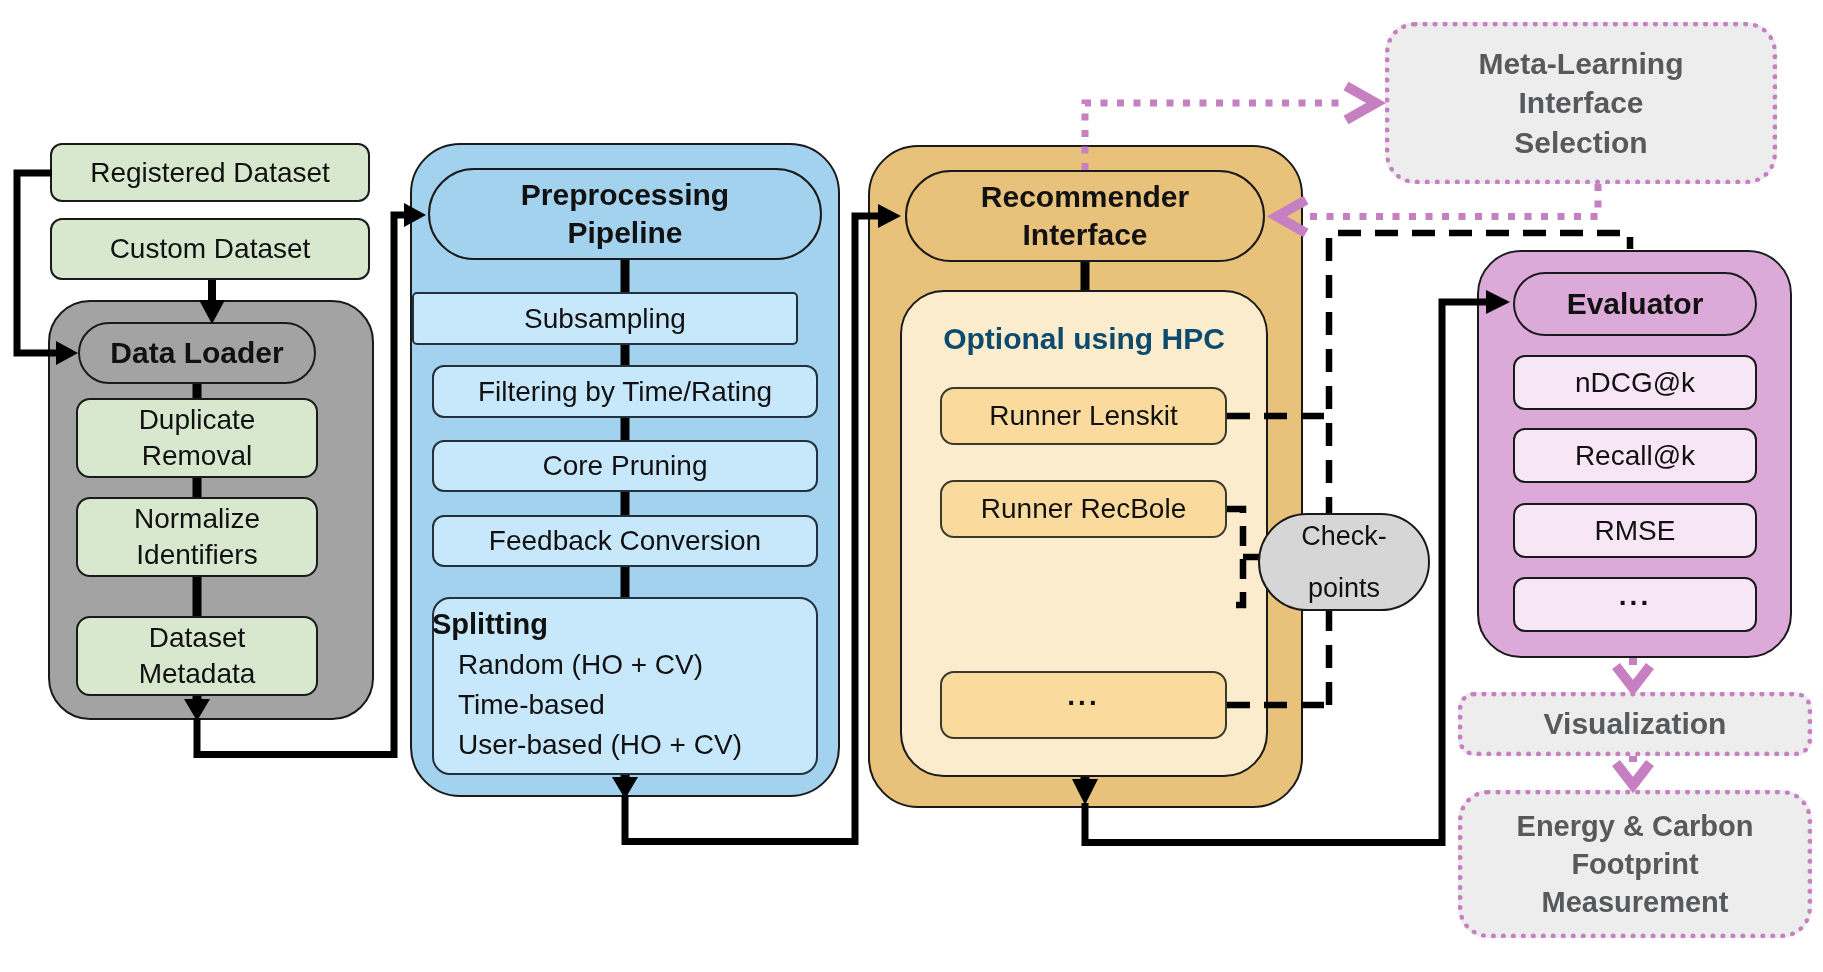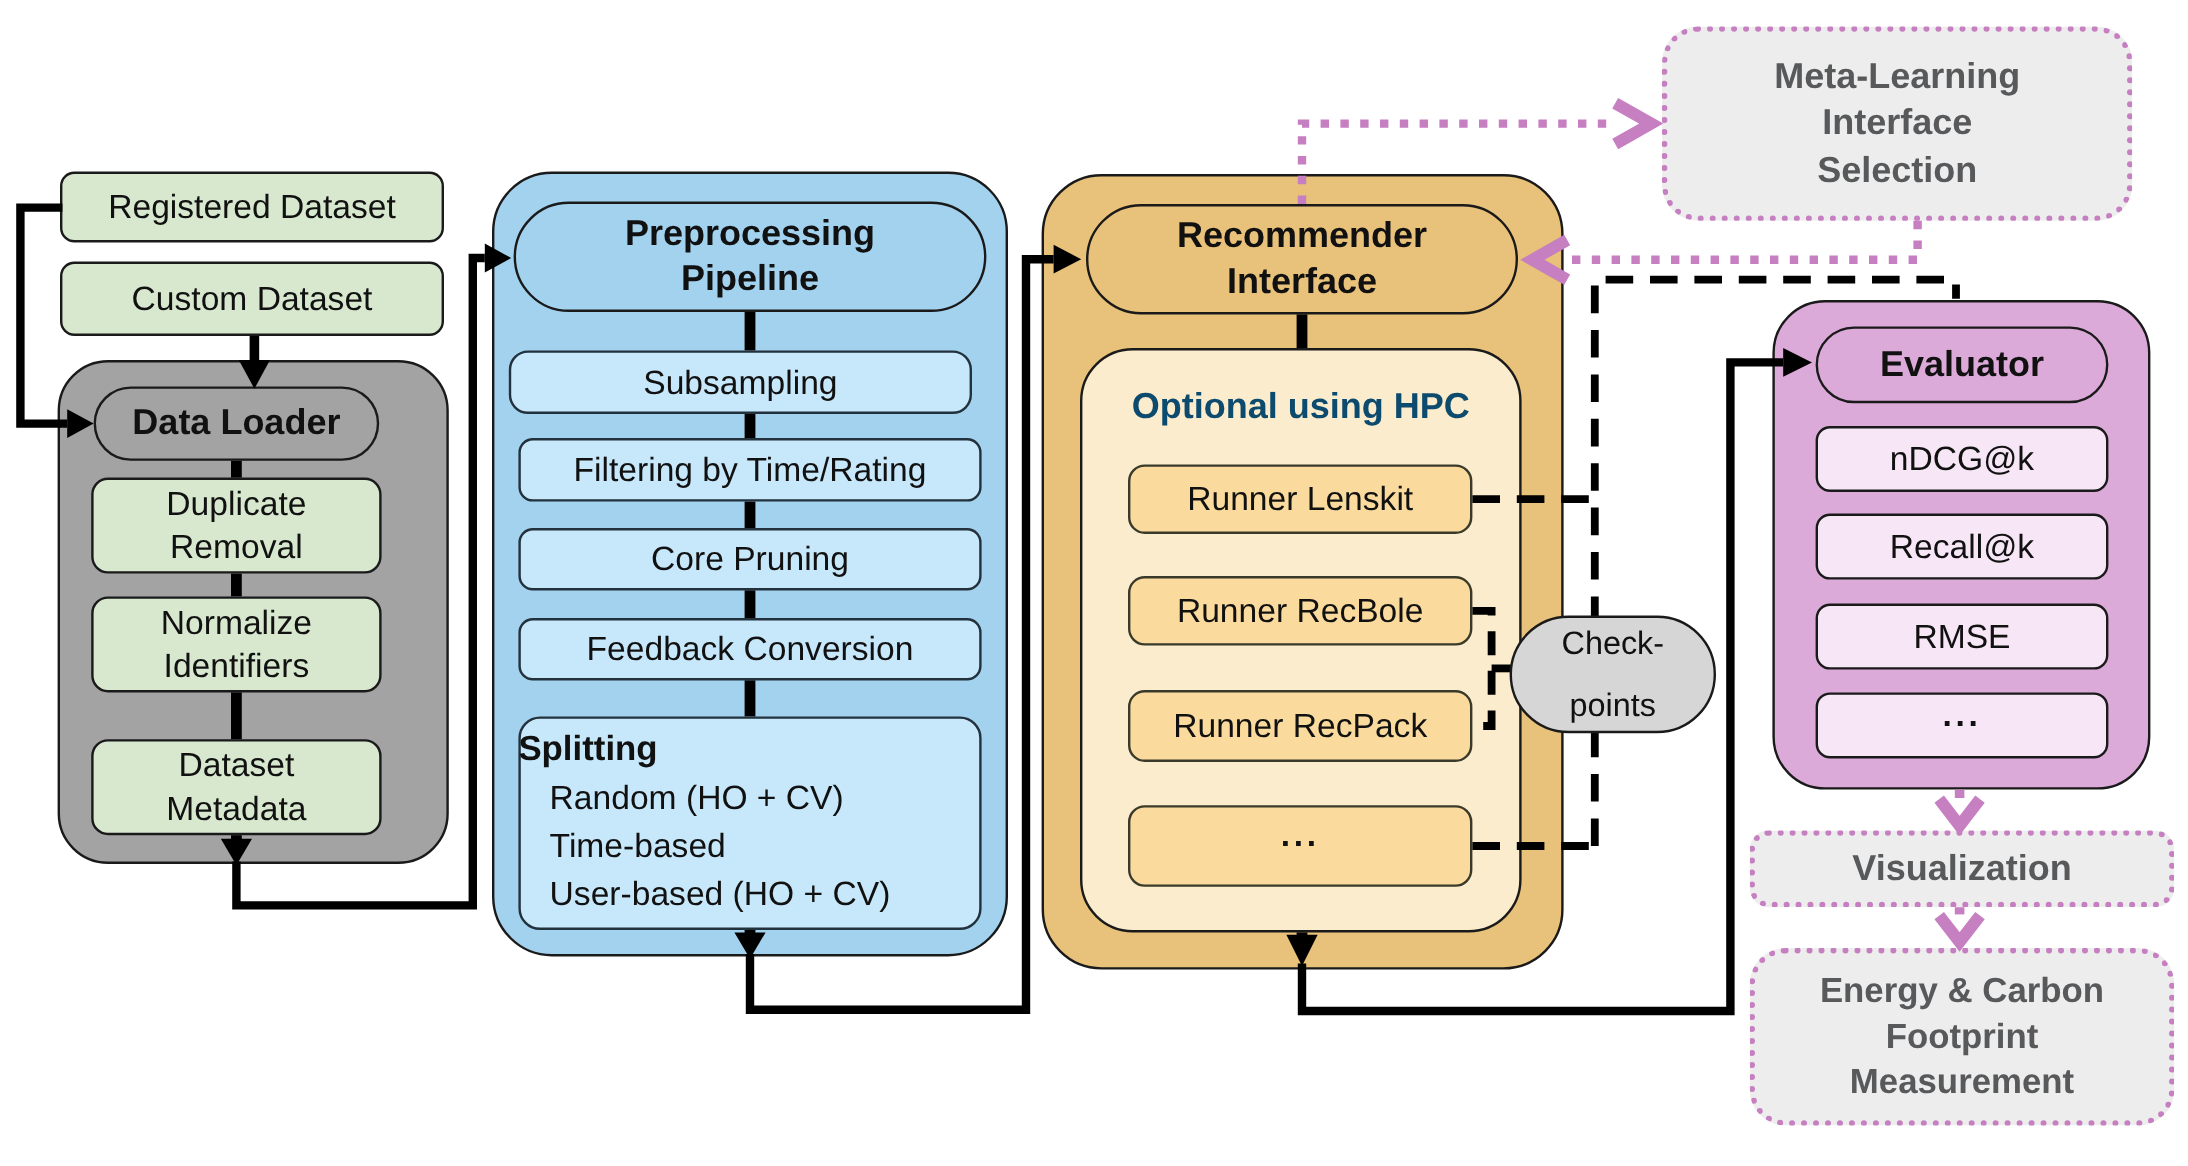--- a/index.html
+++ b/index.html
@@ -68,21 +68,21 @@
   <div class="box greenB" style="left:76px;top:616px;width:242px;height:80px;border-radius:14px;">
     <span>Dataset</span>
     <span>Metadata</span>
   </div>
 
   <div class="box container blueC" style="left:410px;top:143px;width:430px;height:654px;border-radius:50px;"></div>
   <div class="box pill blueC" style="left:428px;top:168px;width:394px;height:92px;border-radius:46px;">
     <span>Preprocessing</span>
     <span>Pipeline</span>
   </div>
-  <div class="box blueB" style="left:424px;top:292px;width:386px;height:53px;border-radius:16px;">
+  <div class="box blueB" style="left:412px;top:292px;width:386px;height:53px;border-radius:5px;">
     <span>Subsampling</span>
   </div>
   <div class="box blueB" style="left:432px;top:365px;width:386px;height:53px;border-radius:12px;">
     <span>Filtering by Time/Rating</span>
   </div>
   <div class="box blueB" style="left:432px;top:440px;width:386px;height:52px;border-radius:12px;">
     <span>Core Pruning</span>
   </div>
   <div class="box blueB" style="left:432px;top:515px;width:386px;height:52px;border-radius:12px;">
     <span>Feedback Conversion</span>
@@ -100,23 +100,20 @@
     <span>Recommender</span>
     <span>Interface</span>
   </div>
   <div class="box container orangeInner" style="left:900px;top:290px;width:368px;height:487px;border-radius:44px;"></div>
   <div class="hpcLabel">Optional using HPC</div>
   <div class="box orangeB" style="left:940px;top:387px;width:287px;height:58px;border-radius:14px;">
     <span>Runner Lenskit</span>
   </div>
   <div class="box orangeB" style="left:940px;top:480px;width:287px;height:58px;border-radius:14px;">
     <span>Runner RecBole</span>
-  </div>
-  <div class="box orangeB" style="left:940px;top:575px;width:287px;height:60px;border-radius:14px;">
-    <span>Runner RecPack</span>
   </div>
   <div class="box orangeB dots" style="left:940px;top:671px;width:287px;height:68px;border-radius:14px;">
     <span>...</span>
   </div>
 
   <div class="box dottedBox" style="left:1385px;top:22px;width:392px;height:162px;border-radius:30px;">
     <span>Meta-Learning</span>
     <span>Interface</span>
     <span>Selection</span>
   </div>

